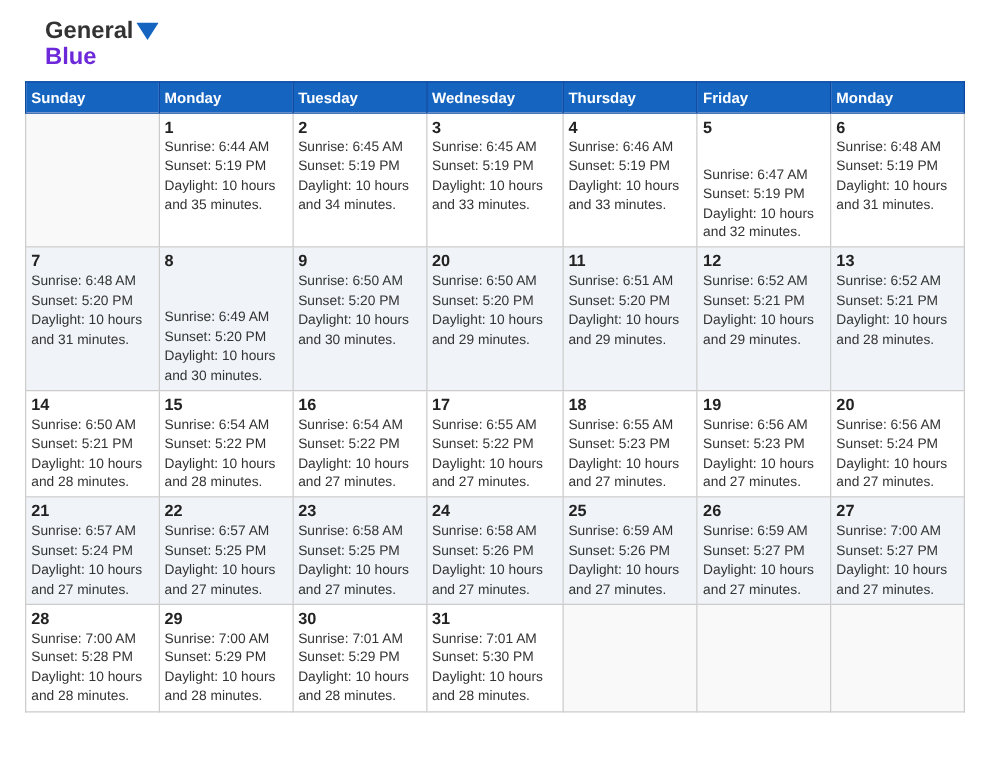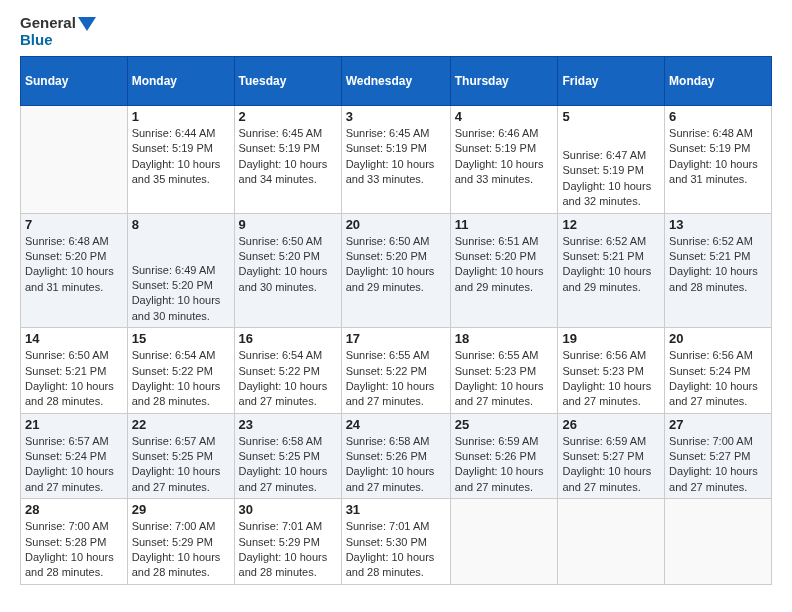--- a/index.html
+++ b/index.html
@@ -38,21 +38,21 @@
       color: #555;
     }
     .calendar-table {
       width: 100%;
       border-collapse: collapse;
       font-size: 11px;
     }
     .calendar-table thead tr th {
       background-color: #1565c0;
       color: #fff;
-      padding: 17px 4px;
+      padding: 5px 4px;
       text-align: left;
       font-size: 12px;
       font-weight: bold;
       border: 1px solid #0d47a1;
     }
     .calendar-table tbody tr td {
       border: 1px solid #ccc;
       vertical-align: top;
       padding: 3px 4px;
       width: 113px;
@@ -80,25 +80,25 @@
       background-color: #ffffff;
     }
   </style>
 </head>
 <body>
 
 <div class="page">
   <div class="header">
     <div class="logo">
     <div style="display:flex;align-items:center;">
-      <div style="line-height:1.1;font-size:15px;font-weight:bold;color:#333;">
+      <div style="line-height:1.1;font-size:19px;font-weight:bold;color:#333;margin-left:16px;">
         <div>General<svg style="display:inline;vertical-align:middle;margin-left:2px;" width="18" height="14" viewBox="0 0 18 14">
                 <polygon points="0,0 18,0 9,14" fill="#1565c0"></polygon>
               </svg></div>
-        <div style="color:#0369a1;">Blue</div>
+        <div style="color:#6d28d9;">Blue</div>
       </div>
     </div>
   </div>
     <div class="title-block">
       <div class="main-title"></div>
       <div class="sub-title"></div>
     </div>
   </div>
 
   <table class="calendar-table">

